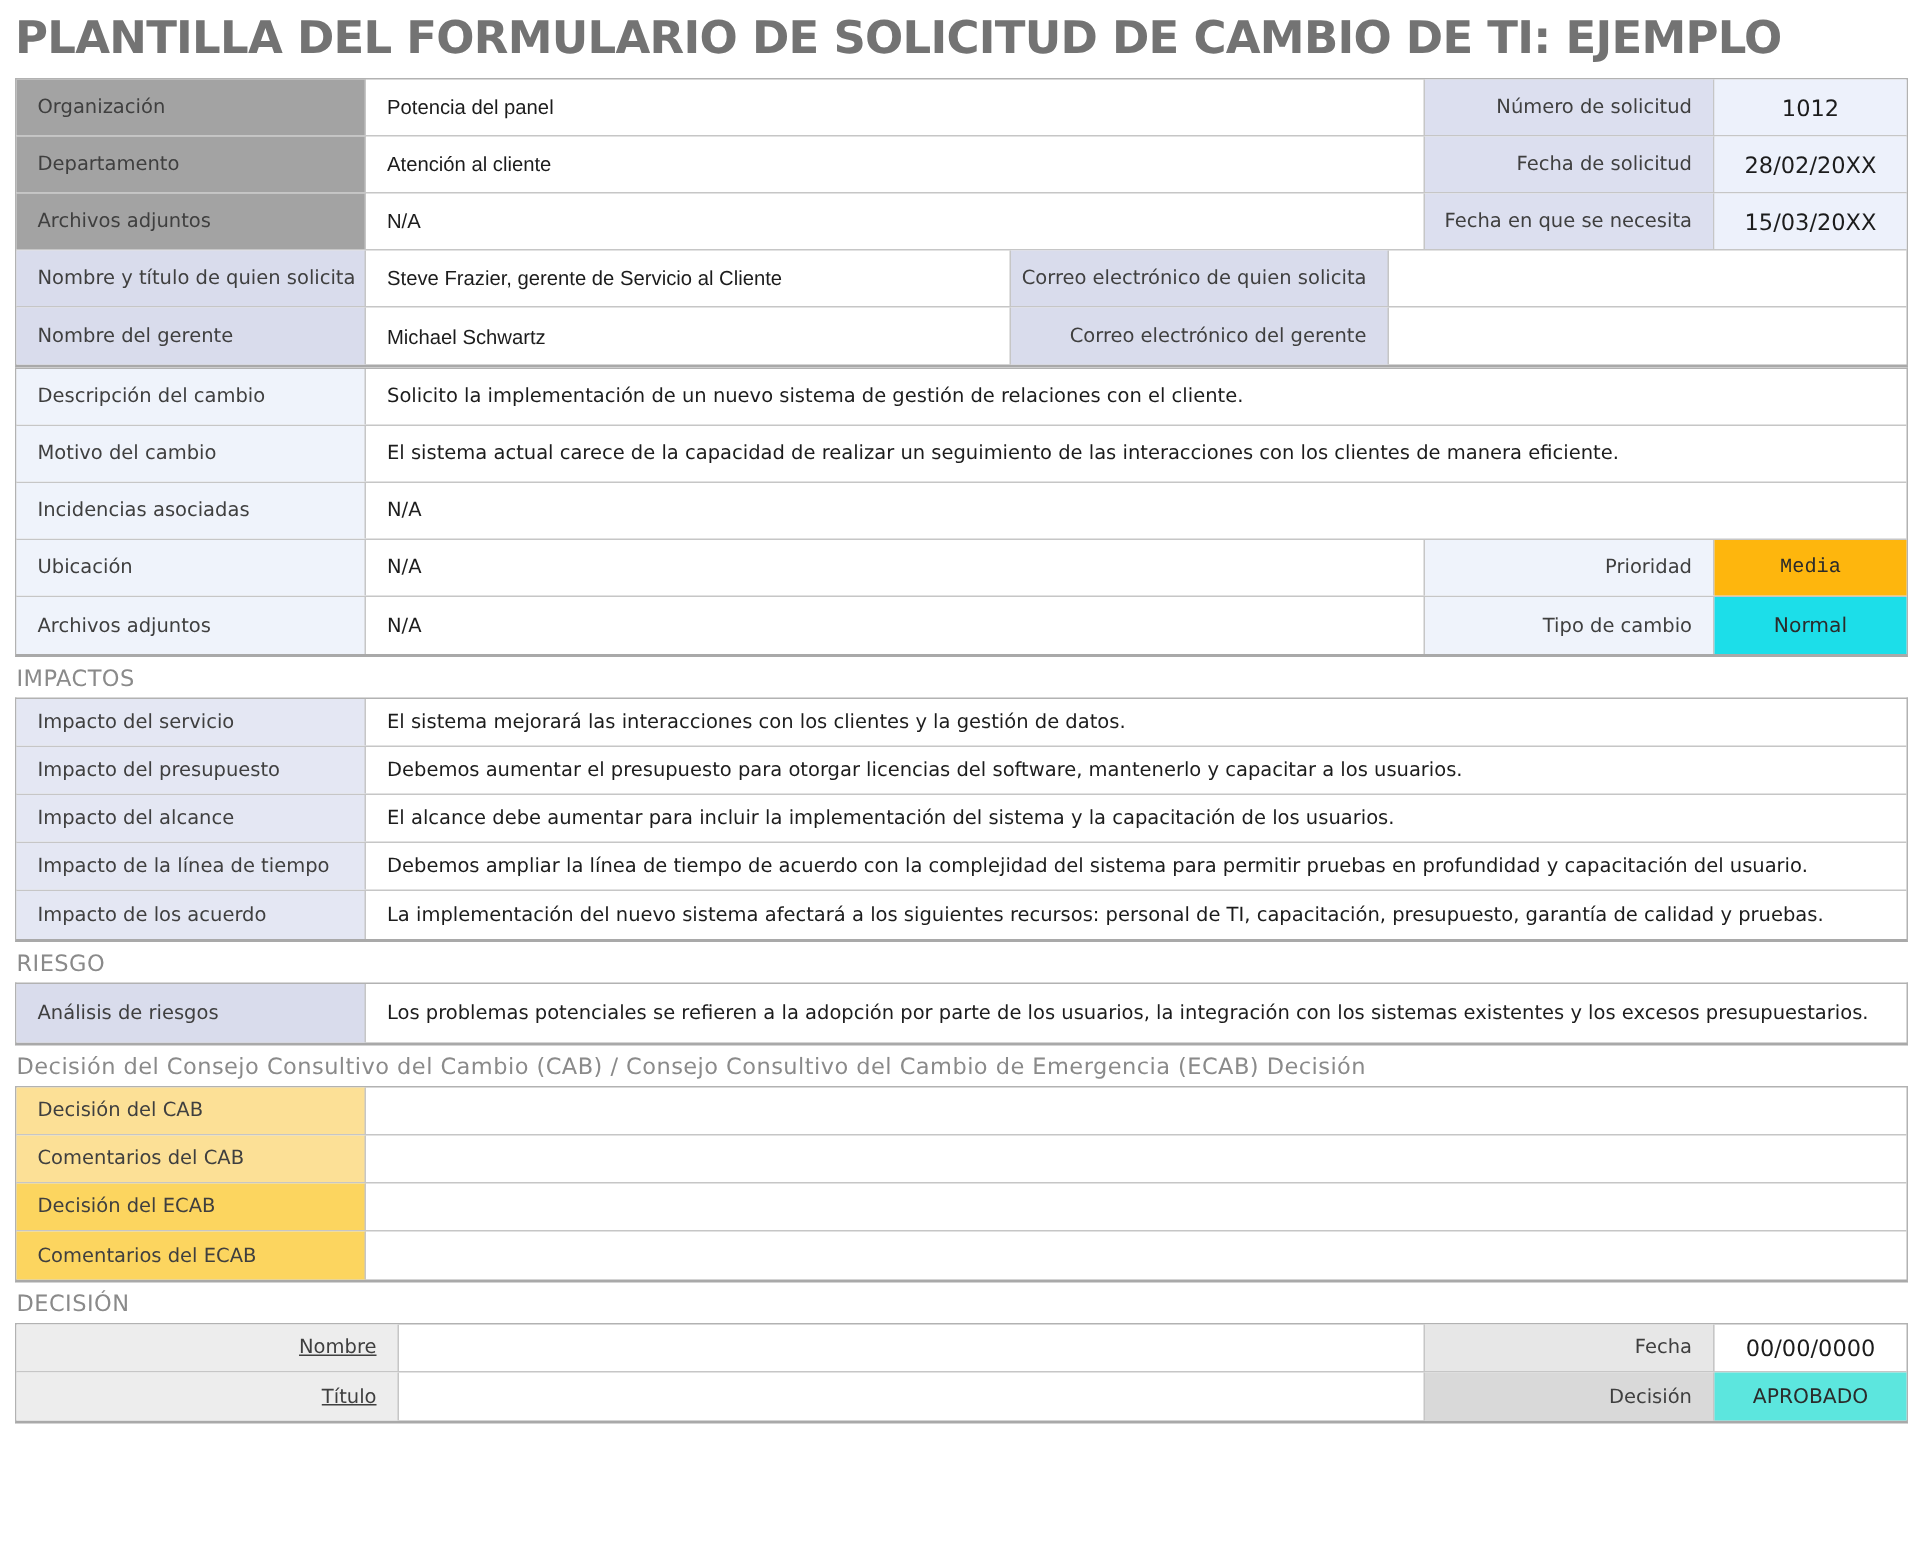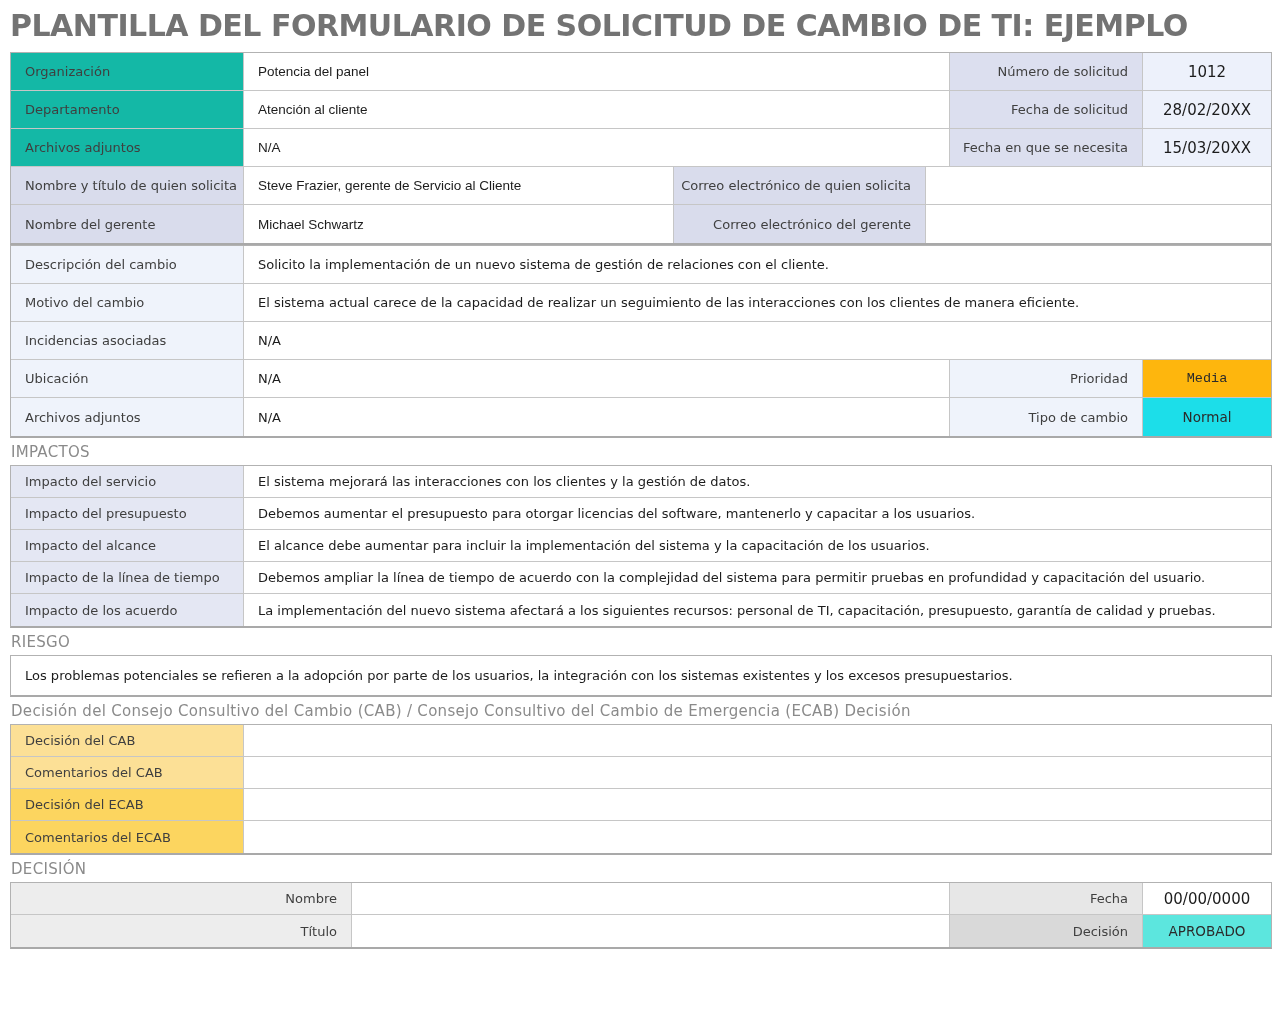--- a/index.html
+++ b/index.html
@@ -32,24 +32,24 @@
   .arial { font-family: "Liberation Sans", sans-serif; font-size: 13.5px; }
   .big   { font-size: 15px; }
 
   
   .w-label   { width: 233px; flex: none; }
   .w-flex    { flex: 1; min-width: 0; }
   .w-val430  { width: 430px; flex: none; }
   .w-label252{ width: 252px; flex: none; }
   .w-label193{ width: 193px; flex: none; }
   .w-val155  { width: 128px; flex: none; }
-  .w-label287{ width: 341px; flex: none; }
+  .w-label287{ width: 255px; flex: none; text-decoration: underline; }
 
   
-  .bg-lav1 { background: #14b8a6; }  
+  .bg-lav1 { background: #a3a3a3; }  
   .bg-lav2 { background: #D9DCEC; }  
   .bg-lavR { background: #DCDFEF; }  
   .bg-blu1 { background: #EDF1FB; }  
   .bg-blu2 { background: #EFF3FB; }  
   .bg-lav3 { background: #E4E7F3; }  
   .bg-yel1 { background: #FCE096; }  
   .bg-yel2 { background: #FCD55F; }  
   .bg-gryL { background: #EDEDED; }  
   .bg-gry1 { background: #E7E7E7; }  
   .bg-gry2 { background: #D9D9D9; }  
@@ -145,20 +145,21 @@
     </div>
     <div class="row h32">
       <div class="cell w-label bg-lav3 lbl">Impacto de los acuerdo</div>
       <div class="cell w-flex val">La implementación del nuevo sistema afectará a los siguientes recursos: personal de TI, capacitación, presupuesto, garantía de calidad y pruebas.</div>
     </div>
   </div>
 
   <div class="sec">RIESGO</div>
   <div class="tbl">
     <div class="row h39">
+      <div class="cell w-label bg-lav2 lbl">Análisis de riesgos</div>
       <div class="cell w-flex val">Los problemas potenciales se refieren a la adopción por parte de los usuarios, la integración con los sistemas existentes y los excesos presupuestarios.</div>
     </div>
   </div>
 
   <div class="sec">Decisión del Consejo Consultivo del Cambio (CAB) / Consejo Consultivo del Cambio de Emergencia (ECAB) Decisión</div>
   <div class="tbl">
     <div class="row h32">
       <div class="cell w-label bg-yel1 lbl">Decisión del CAB</div>
       <div class="cell w-flex val"></div>
     </div>

